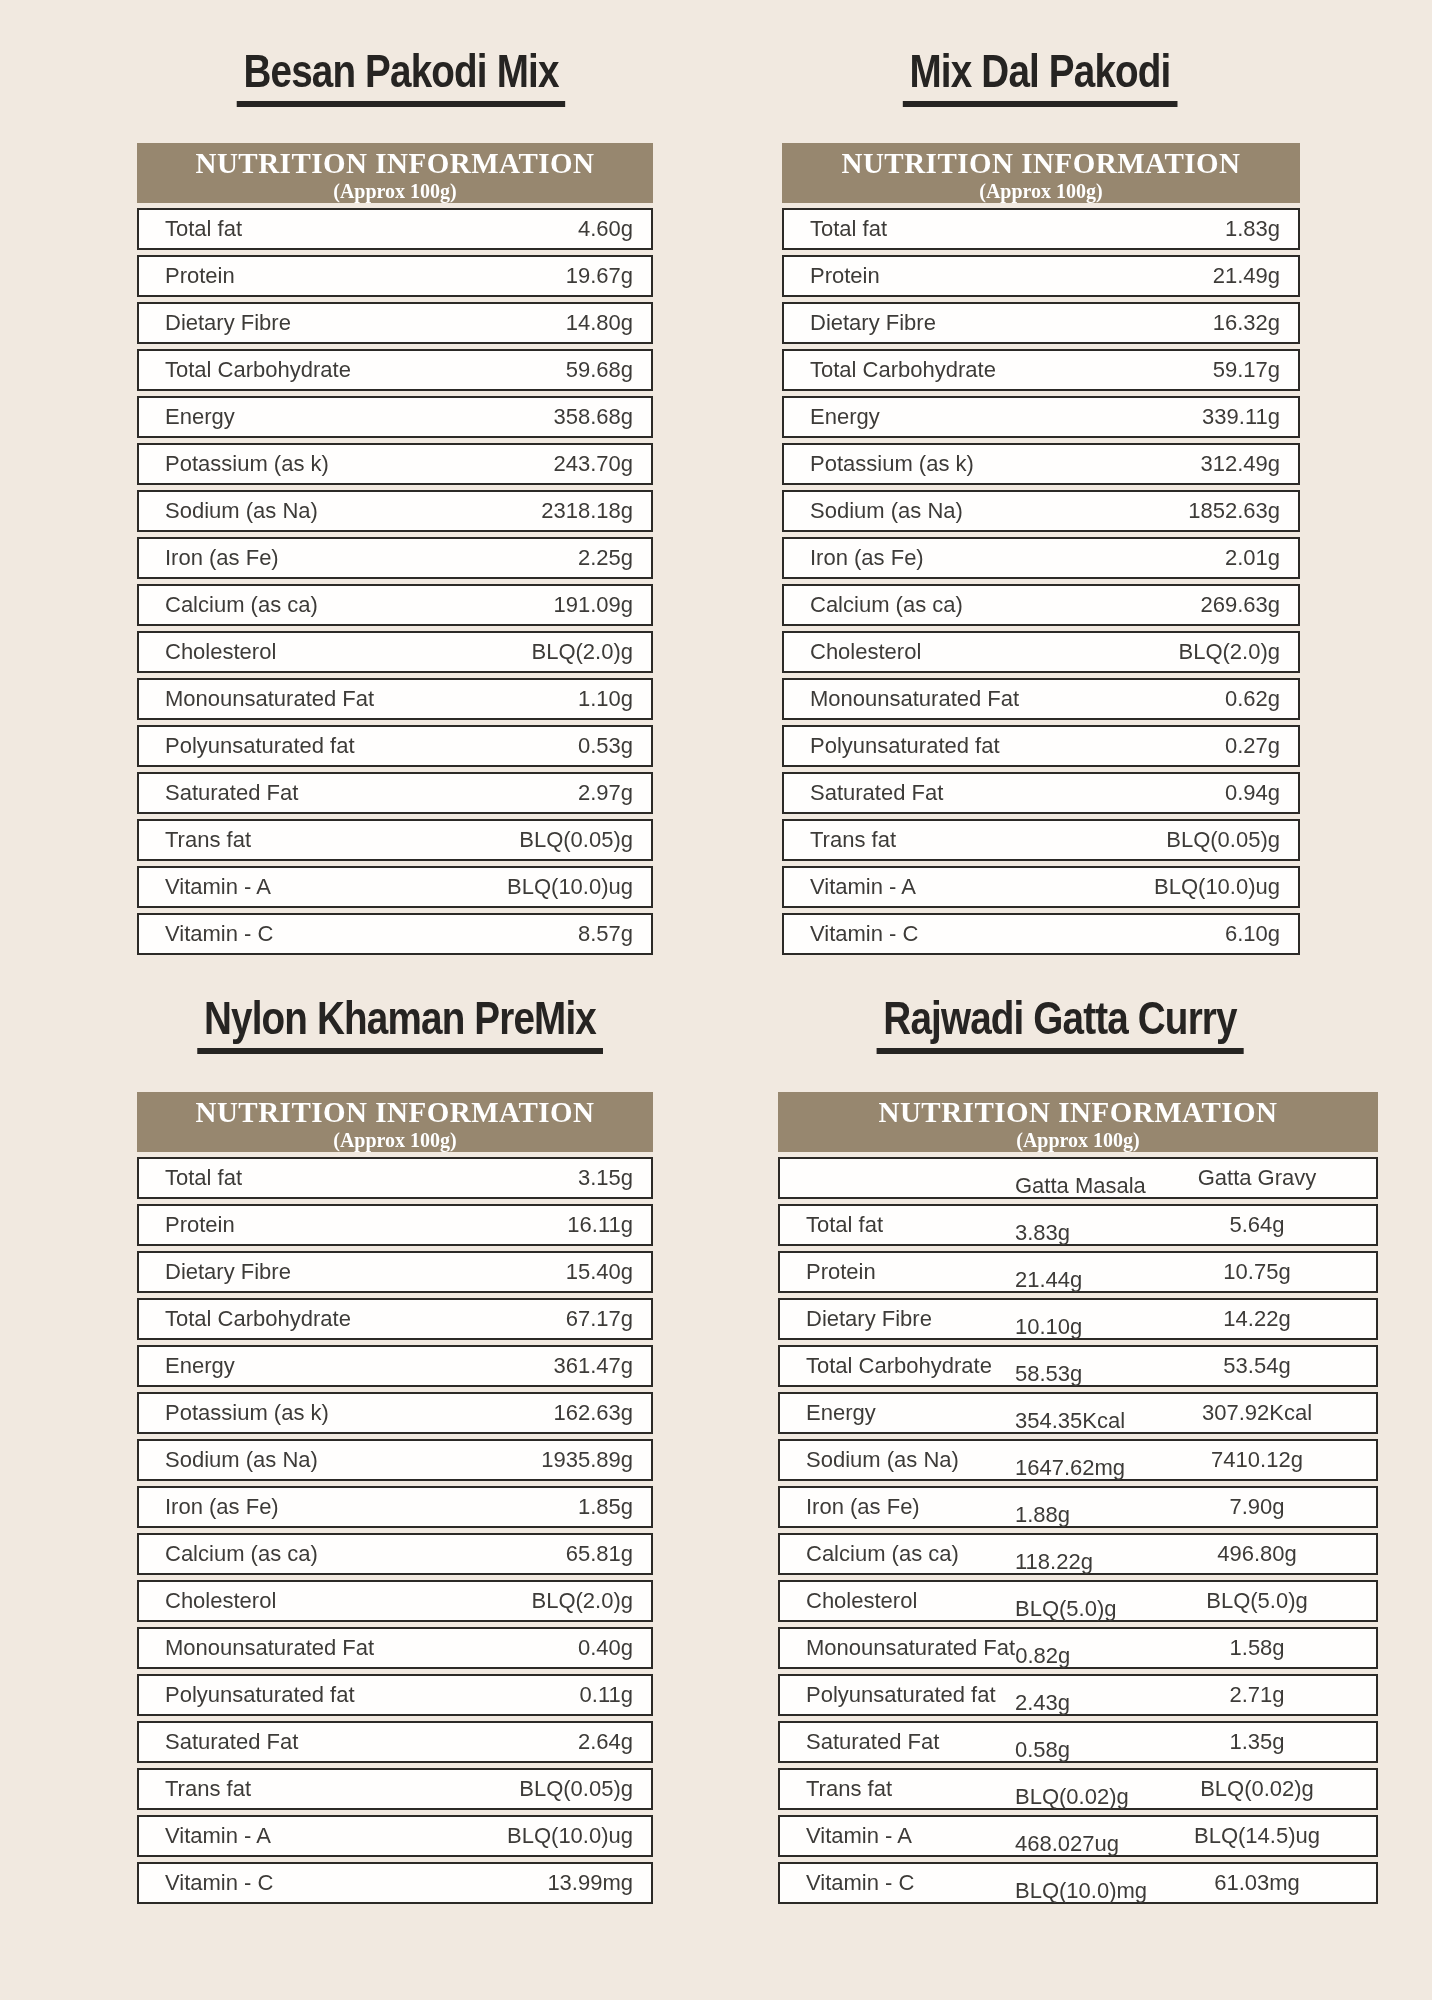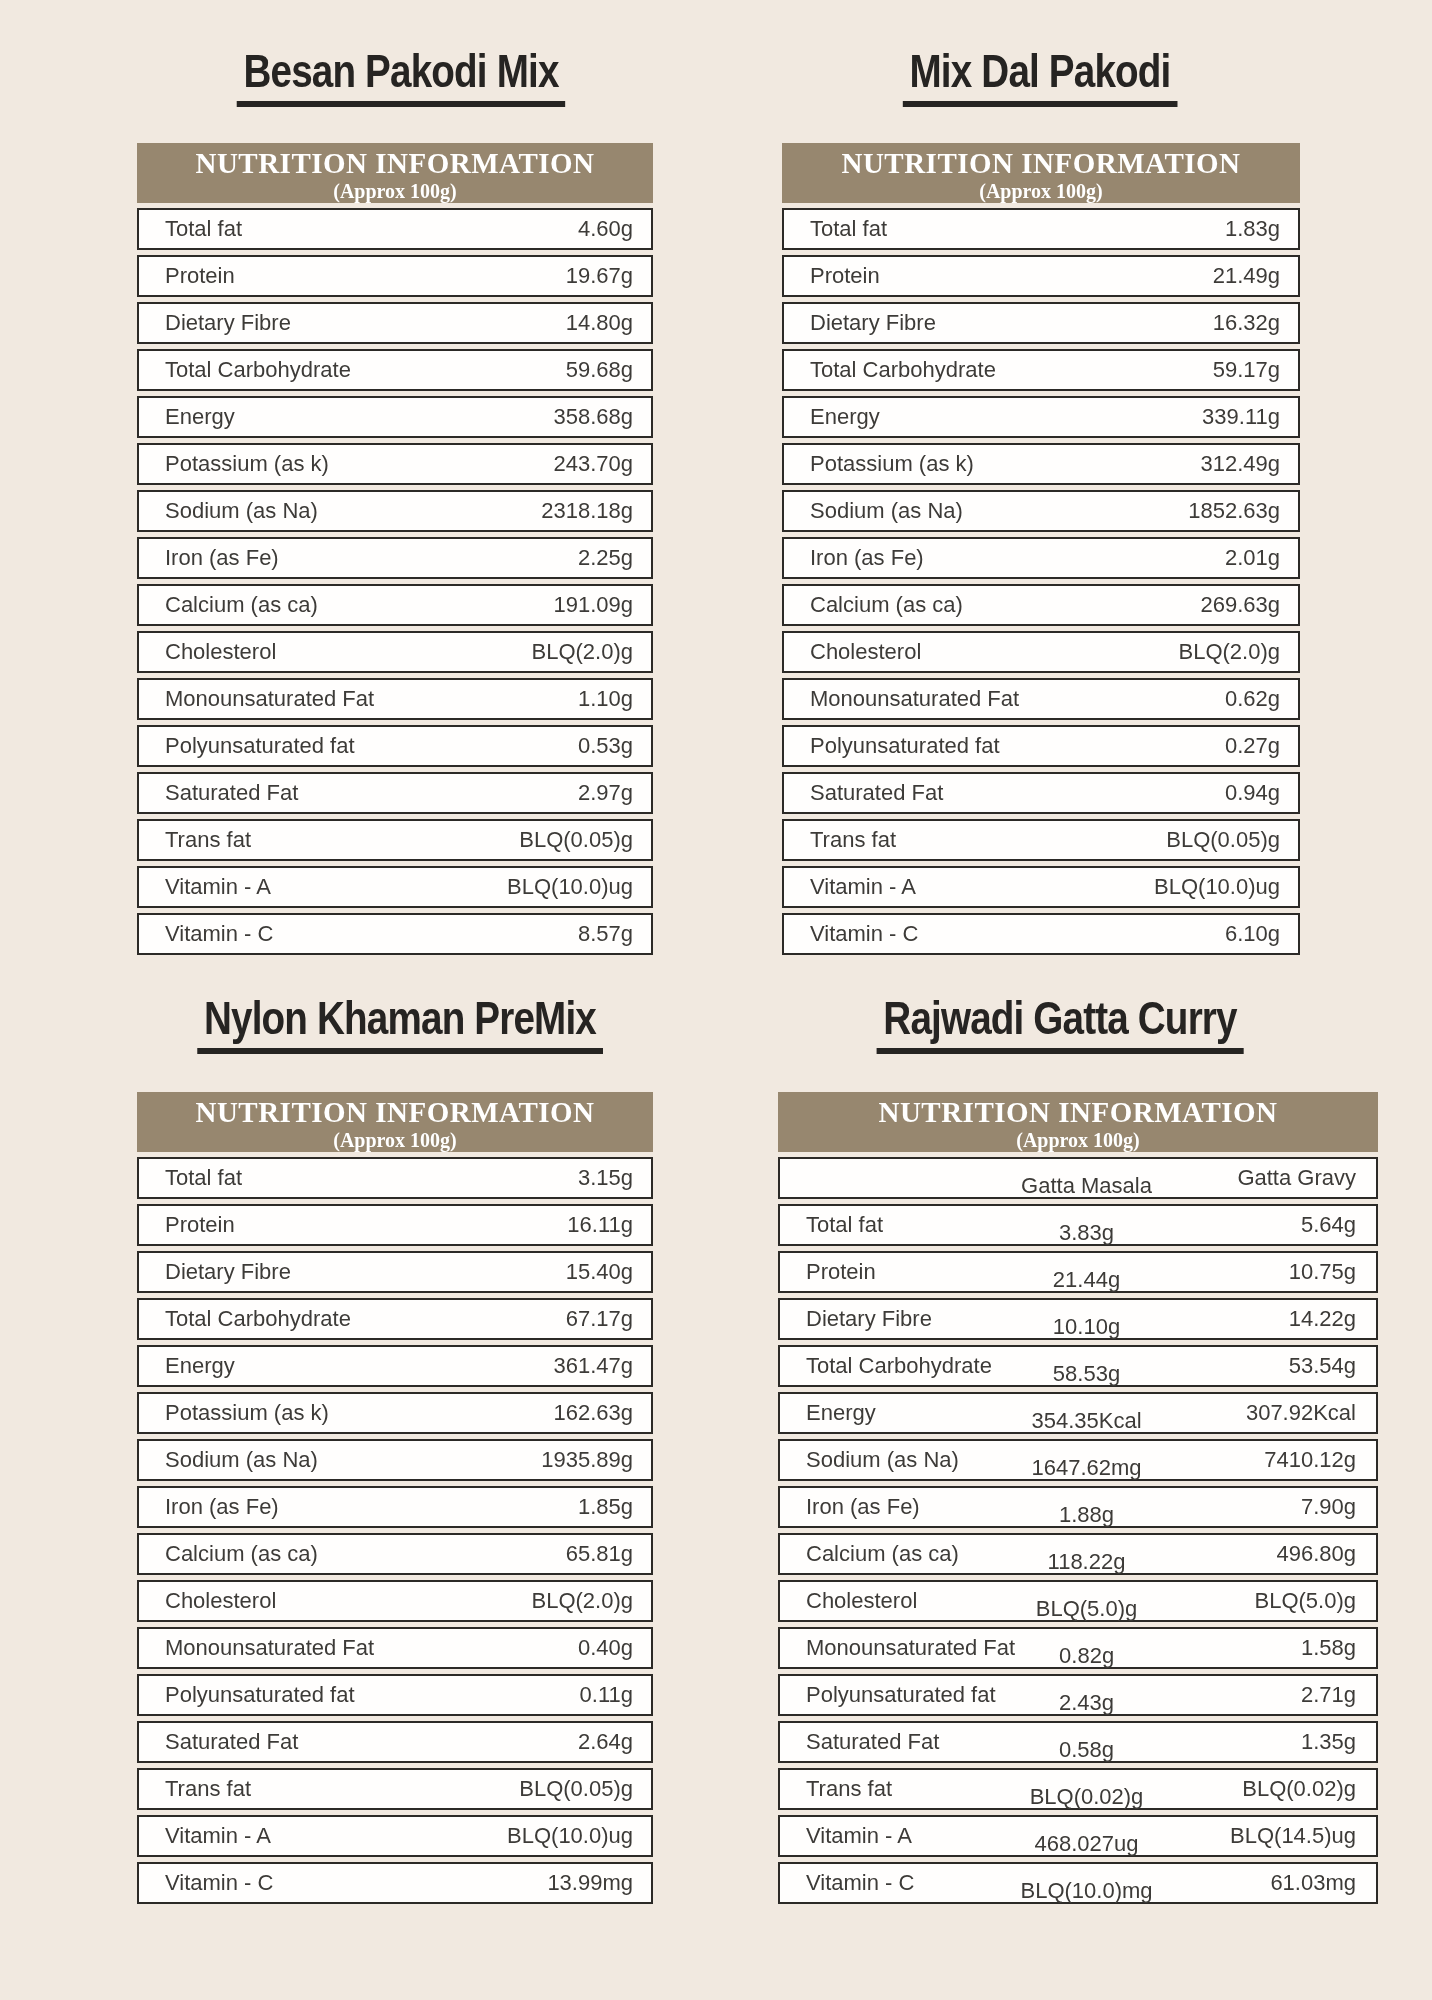--- a/index.html
+++ b/index.html
@@ -56,22 +56,22 @@
     font-size:22px;
     color:#3d3b38;
     padding:0 18px 0 26px;
   }
   .trow .cell{white-space:nowrap;}
   .trow .label{flex:1 1 auto;text-align:left;}
   .trow .value{flex:0 0 auto;text-align:right;}
   
   .cols3 .trow{padding:0 20px 0 26px;}
   .cols3 .trow .label{flex:0 0 38%;}
-  .cols3 .trow .cell:nth-child(2){flex:0 0 26%;text-align:center;margin-top:16px;}
-  .cols3 .trow .cell:nth-child(3){flex:1 1 auto;text-align:right;}
+  .cols3 .trow .cell:nth-child(2){flex:0 0 26%;text-align:left;margin-top:16px;}
+  .cols3 .trow .cell:nth-child(3){flex:1 1 auto;text-align:center;}
   .colhead-row .cell{color:#3d3b38;}
 </style>
 </head>
 <body>
 
 <div class="section-title" style="left:401px;top:48px;">Besan Pakodi Mix</div>
 
 <div class="section-title" style="left:1040px;top:48px;">Mix Dal Pakodi</div>
 
 <div class="section-title" style="left:400px;top:995px;">Nylon Khaman PreMix</div>

